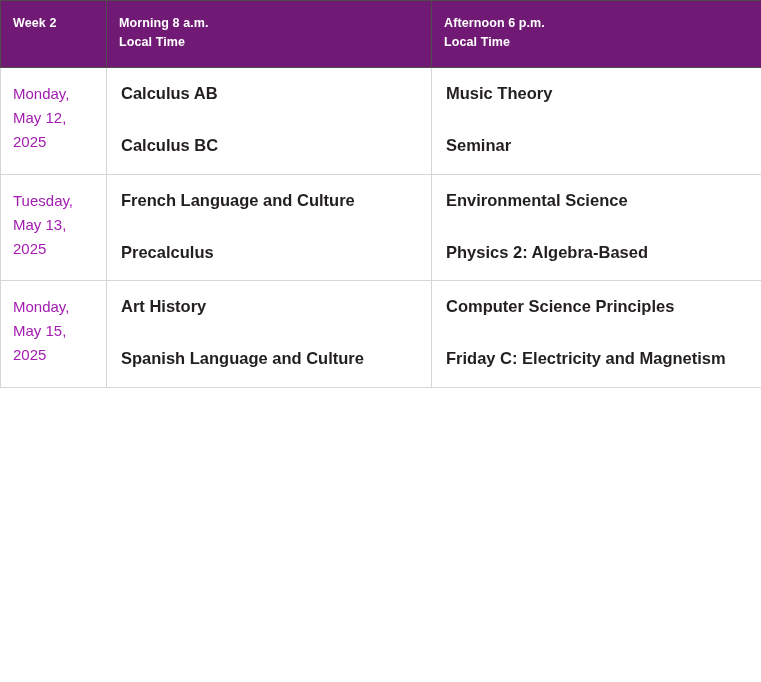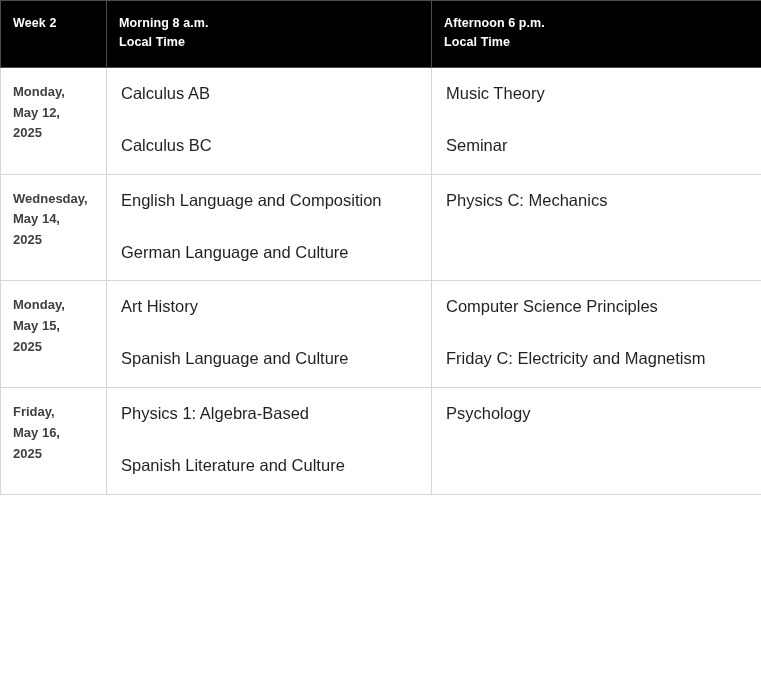--- a/index.html
+++ b/index.html
@@ -17,59 +17,60 @@
   .schedule-table {
     border-collapse: collapse;
     width: 761px;
     table-layout: fixed;
   }
   .schedule-table col.col-day   { width: 106px; }
   .schedule-table col.col-morn  { width: 325px; }
   .schedule-table col.col-aft   { width: 330px; }
 
   thead th {
-    background: #000000;
+    background: #701a75;
     color: #ffffff;
     text-align: left;
     vertical-align: top;
     font-size: 12.5px;
     font-weight: bold;
     line-height: 1.55;
     padding: 13px 12px 14px 12px;
     border: 1px solid #4e4b48;
     letter-spacing: 0.1px;
   }
   thead th .th-line2 {
     display: block;
   }
 
   tbody td {
     border: 1px solid #d6d6d6;
     vertical-align: top;
     background: #ffffff;
   }
   td.day-cell {
-    font-size: 13px;
-    font-weight: bold;
+    font-size: 15px;
+    font-weight: normal;
     line-height: 1.6;
     padding: 14px 10px 14px 12px;
-    color: #404040;
+    color: #a21caf;
   }
   td.day-cell span {
     display: block;
   }
   td.exam-cell {
     font-size: 16.5px;
     font-weight: normal;
     line-height: 1.45;
     padding: 14px 14px 16px 14px;
     color: #231f20;
   }
   td.exam-cell .exam {
     display: block;
+    font-weight: bold;
   }
   td.exam-cell .exam + .exam {
     margin-top: 28px;
   }
 </style>
 </head>
 <body>
 
 <table class="schedule-table">
   <colgroup>
@@ -104,61 +105,48 @@
       <td class="exam-cell">
         <span class="exam">Calculus AB</span>
         <span class="exam">Calculus BC</span>
       </td>
       <td class="exam-cell">
         <span class="exam">Music Theory</span>
         <span class="exam">Seminar</span>
       </td>
     </tr>
 
-
     <tr>
       <td class="day-cell">
-        <span>Wednesday,</span>
-        <span>May 14,</span>
+        <span>Tuesday,</span>
+        <span>May 13,</span>
         <span>2025</span>
       </td>
       <td class="exam-cell">
-        <span class="exam">English Language and Composition</span>
-        <span class="exam">German Language and Culture</span>
+        <span class="exam">French Language and Culture</span>
+        <span class="exam">Precalculus</span>
       </td>
       <td class="exam-cell">
-        <span class="exam">Physics C: Mechanics</span>
+        <span class="exam">Environmental Science</span>
+        <span class="exam">Physics 2: Algebra-Based</span>
       </td>
     </tr>
+
 
     <tr>
       <td class="day-cell">
         <span>Monday,</span>
         <span>May 15,</span>
         <span>2025</span>
       </td>
       <td class="exam-cell">
         <span class="exam">Art History</span>
         <span class="exam">Spanish Language and Culture</span>
       </td>
       <td class="exam-cell">
         <span class="exam">Computer Science Principles</span>
         <span class="exam">Friday C: Electricity and Magnetism</span>
       </td>
     </tr>
 
-    <tr>
-      <td class="day-cell">
-        <span>Friday,</span>
-        <span>May 16,</span>
-        <span>2025</span>
-      </td>
-      <td class="exam-cell">
-        <span class="exam">Physics 1: Algebra-Based</span>
-        <span class="exam">Spanish Literature and Culture</span>
-      </td>
-      <td class="exam-cell">
-        <span class="exam">Psychology</span>
-      </td>
-    </tr>
 
   </tbody>
 </table>
 
 </body></html>

